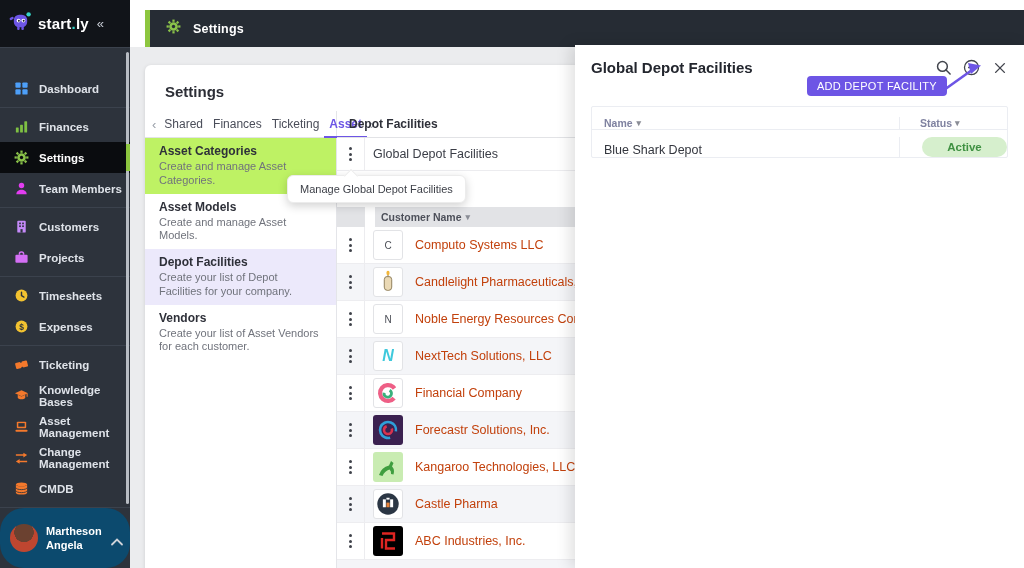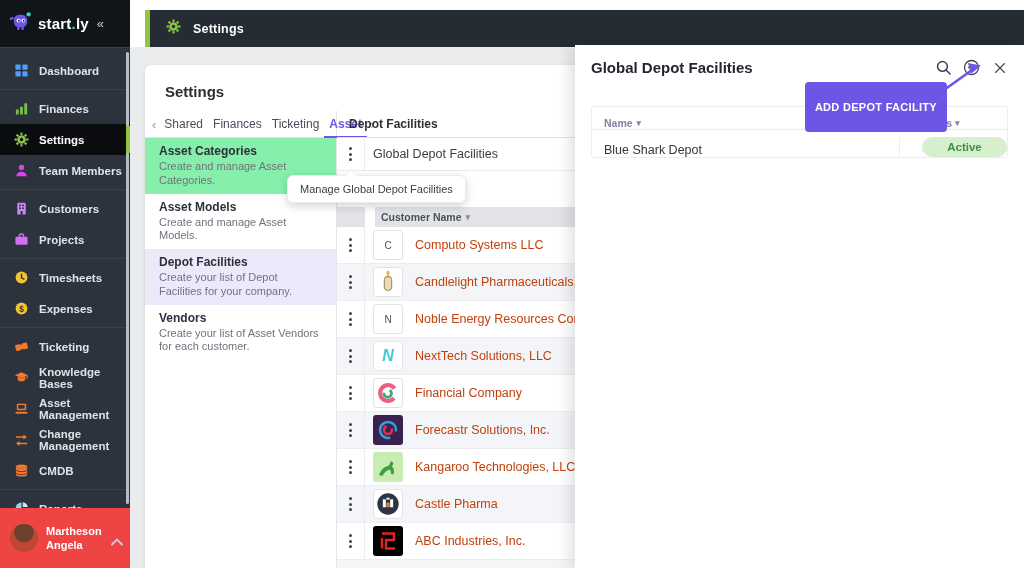--- a/index.html
+++ b/index.html
@@ -6,32 +6,32 @@
   html,body { width:1024px; height:568px; overflow:hidden; background:#fff;
               font-family:"Liberation Sans", sans-serif; position:relative; }
 
   
   .sidebar { position:absolute; left:0; top:0; bottom:0; width:130px; background:#2d333c; z-index:40; }
   .logo-bar { height:48px; background:#111419; border-bottom:1px solid #3b424d;
               display:flex; align-items:center; padding:0 8px; gap:5px; }
   .logo-text { color:#fff; font-weight:700; font-size:15px; letter-spacing:.2px; }
   .logo-dot { color:#35d3c7; font-weight:700; font-size:15px; }
   .collapse { color:#c9ced6; font-size:13px; margin-left:3px; }
-  .nav { padding-top:7px; position:relative; }
+  .nav { padding-top:25px; position:relative; }
   .nav-item { height:31px; display:flex; align-items:center; gap:10px; padding-left:13px;
               color:#dfe3e9; font-size:11.5px; font-weight:600; position:relative; cursor:pointer; }
   .nav-item.active { background:#0a0c0f; color:#fff; }
   .nav-item.active::after { content:""; position:absolute; right:0; top:2px; bottom:2px; width:4px;
                             background:#8dc63f; z-index:3; }
   .nic { width:16px; height:16px; flex:none; display:flex; align-items:center; justify-content:center; }
   .nav-divider { border-top:1px solid #3b424d; margin:3px 0; }
   .sidebar-scroll { position:absolute; right:1px; top:52px; width:3px; height:452px;
                     background:#b7bcc3; border-radius:2px; z-index:2; }
-  .user-block { position:absolute; left:0; right:0; bottom:0; height:60px; background:#ef4444;
-                display:flex; align-items:center; padding:16px 10px; gap:8px; }
+  .user-block { position:absolute; left:0; right:0; bottom:0; height:60px; background:#0c4a6e;
+                display:flex; align-items:center; padding:16px 10px; gap:8px;border-radius:24px; }
   .avatar { width:28px; height:28px; border-radius:50%; flex:none; overflow:hidden;
             background:radial-gradient(circle at 50% 30%, #6b4130 0 40%, #bf4630 41%); }
   .user-name { color:#fff; font-size:11px; font-weight:700; line-height:1.3; flex:1; }
   .user-chevron { width:14px; height:10px; }
 
   
   .main { position:absolute; left:130px; top:0; right:0; bottom:0; background:#fff; }
   .topbar { position:absolute; left:15px; top:10px; right:0; height:37px; background:#262c34;
             border-left:5px solid #8dc63f; display:flex; align-items:center; gap:12px;
             padding-left:16px; z-index:5; }
@@ -42,21 +42,21 @@
           border-radius:6px 6px 0 0; box-shadow:0 1px 4px rgba(0,0,0,.12); z-index:6; }
   .card-title { padding:18px 20px 11px 20px; font-size:15px; font-weight:700; color:#2c2e36; }
   .card-body { display:flex; align-items:stretch; }
   .left-col { width:192px; flex:none; border-right:1px solid #e4e5e9; }
   .tabbar { height:27px; border-bottom:1px solid #e2e3e6; display:flex; align-items:center;
             padding:0 4px; font-size:12px; color:#4a4d59; }
   .tab { padding:0 5px; height:27px; line-height:27px; cursor:pointer; white-space:nowrap; }
   .tab.active { color:#6d55e5; font-weight:700; border-bottom:2px solid #6d55e5; }
   .tab-chevron { color:#9aa0aa; padding:0 3px; font-size:13px; cursor:pointer; }
   .snav-item { padding:6px 14px; cursor:pointer; }
-  .snav-item.alt { background:#86efac; }
+  .snav-item.alt { background:#bef264; }
   .snav-item.selected { background:#ece9fb; }
   .snav-title { font-size:12px; font-weight:700; color:#2e3039; margin-bottom:2px; }
   .snav-desc { font-size:11px; color:#70737c; line-height:1.25; }
 
   .right-col { flex:1; position:relative; }
   .sec-head { height:27px; border-bottom:1px solid #e2e3e6; display:flex; align-items:center;
               padding-left:12px; font-size:12px; font-weight:700; color:#2e3039; }
   .global-row { height:33px; border-bottom:1px solid #ececef; display:flex; align-items:stretch; }
   .kebab-cell { width:28px; flex:none; display:flex; align-items:center; justify-content:center;
                 border-right:1px solid #ececef; cursor:pointer; }
@@ -91,21 +91,21 @@
   .cust-partial { height:10px; background:#f4f5f8; }
 
   
   .panel { position:absolute; left:575px; top:45px; right:0; bottom:0; background:#fff;
            box-shadow:-5px 0 14px rgba(0,0,0,.12); z-index:20; padding:14px 16px; }
   .panel-head { display:flex; align-items:center; }
   .panel-title { flex:1; font-size:15px; font-weight:700; color:#23262e; }
   .picon { width:17px; height:17px; margin-left:11px; cursor:pointer; display:flex;
            align-items:center; justify-content:center; }
   .badge { position:absolute; top:31px; right:77px; background:#6d55e5; color:#fff; font-size:11px;
-           font-weight:700; padding:19px 10px; border-radius:4px; letter-spacing:.3px; z-index:3;margin-top:6px; }
+           font-weight:400; padding:4px 10px; border-radius:4px; letter-spacing:.3px; z-index:3; }
   .badge-arrow { position:absolute; top:14px; right:38px; width:46px; height:36px; z-index:3; }
 
   .panel-table { margin-top:30px; border:1px solid #ebedf2; border-radius:2px; }
   .pt-row { display:flex; align-items:flex-end; }
   .pt-head { height:23px; border-bottom:1px solid #ebedf2; font-size:10.5px; font-weight:700; color:#7f82a0; }
   .pt-name { flex:1; display:flex; align-items:center; gap:4px; padding-left:12px; }
   .pt-status { width:108px; flex:none; border-left:1px solid #ebedf2; display:flex;
                align-items:center; padding-left:20px; }
   .pt-body { height:27px; cursor:pointer; }
   .pt-cell-name { font-size:12.5px; color:#33363e; font-weight:400; }

